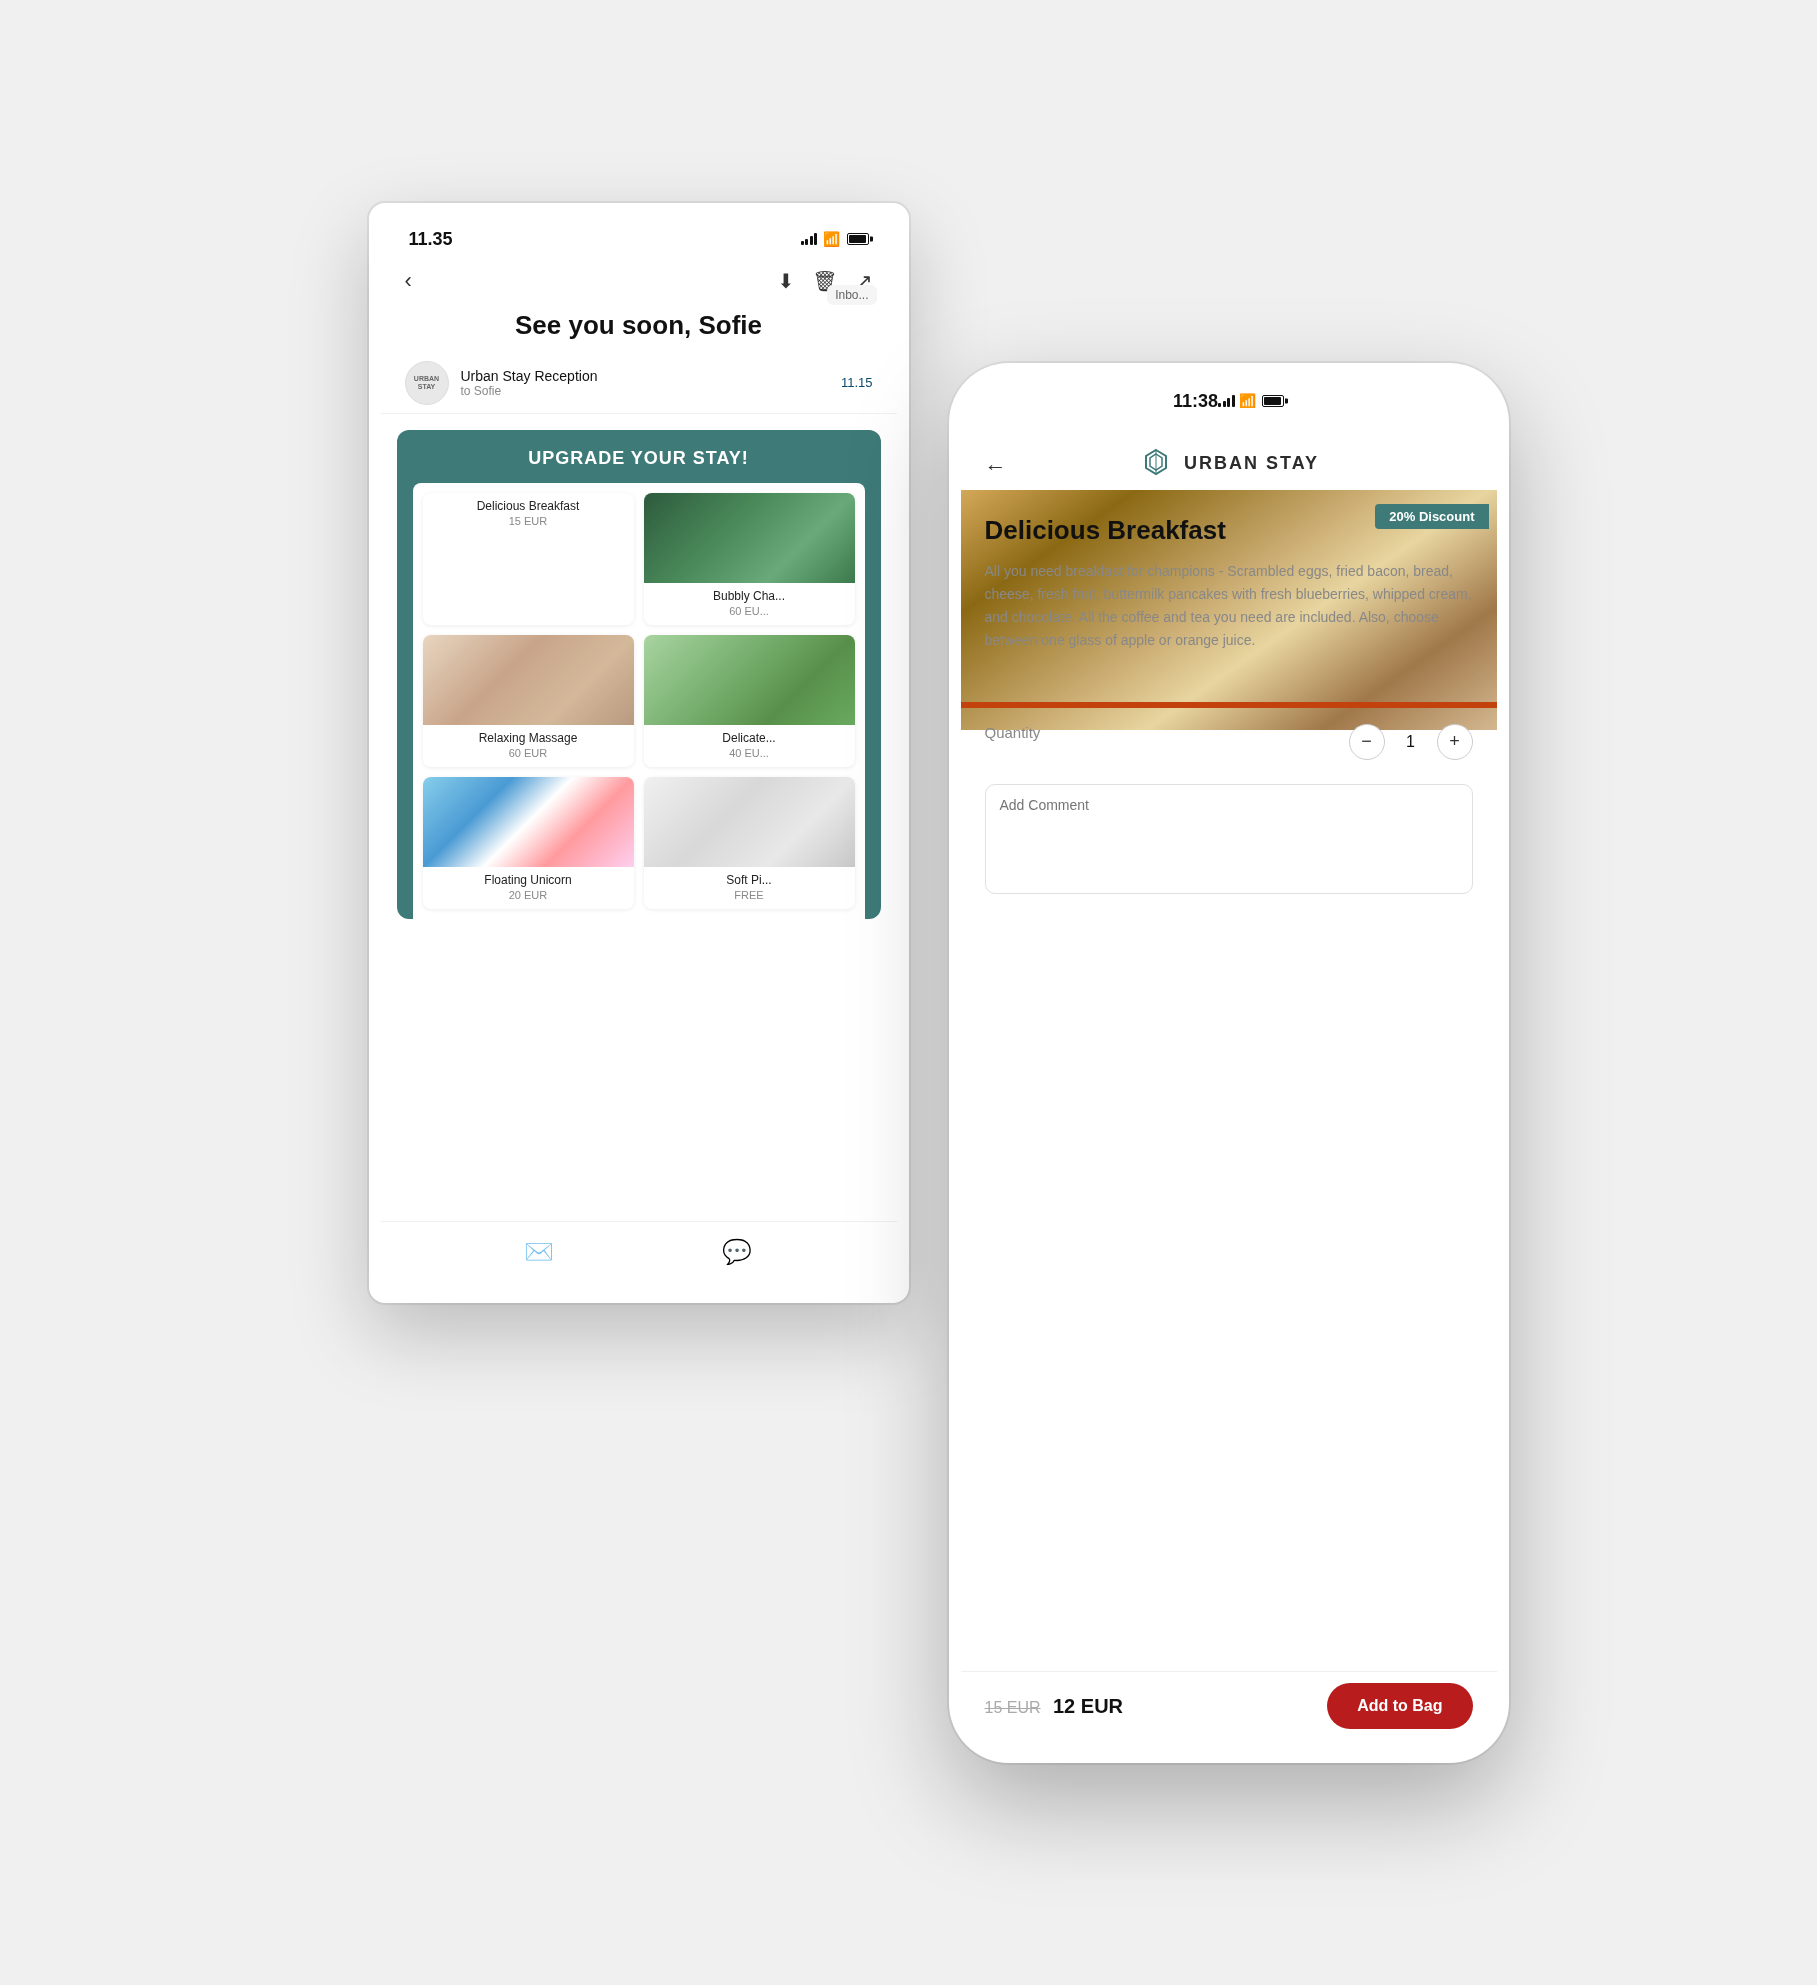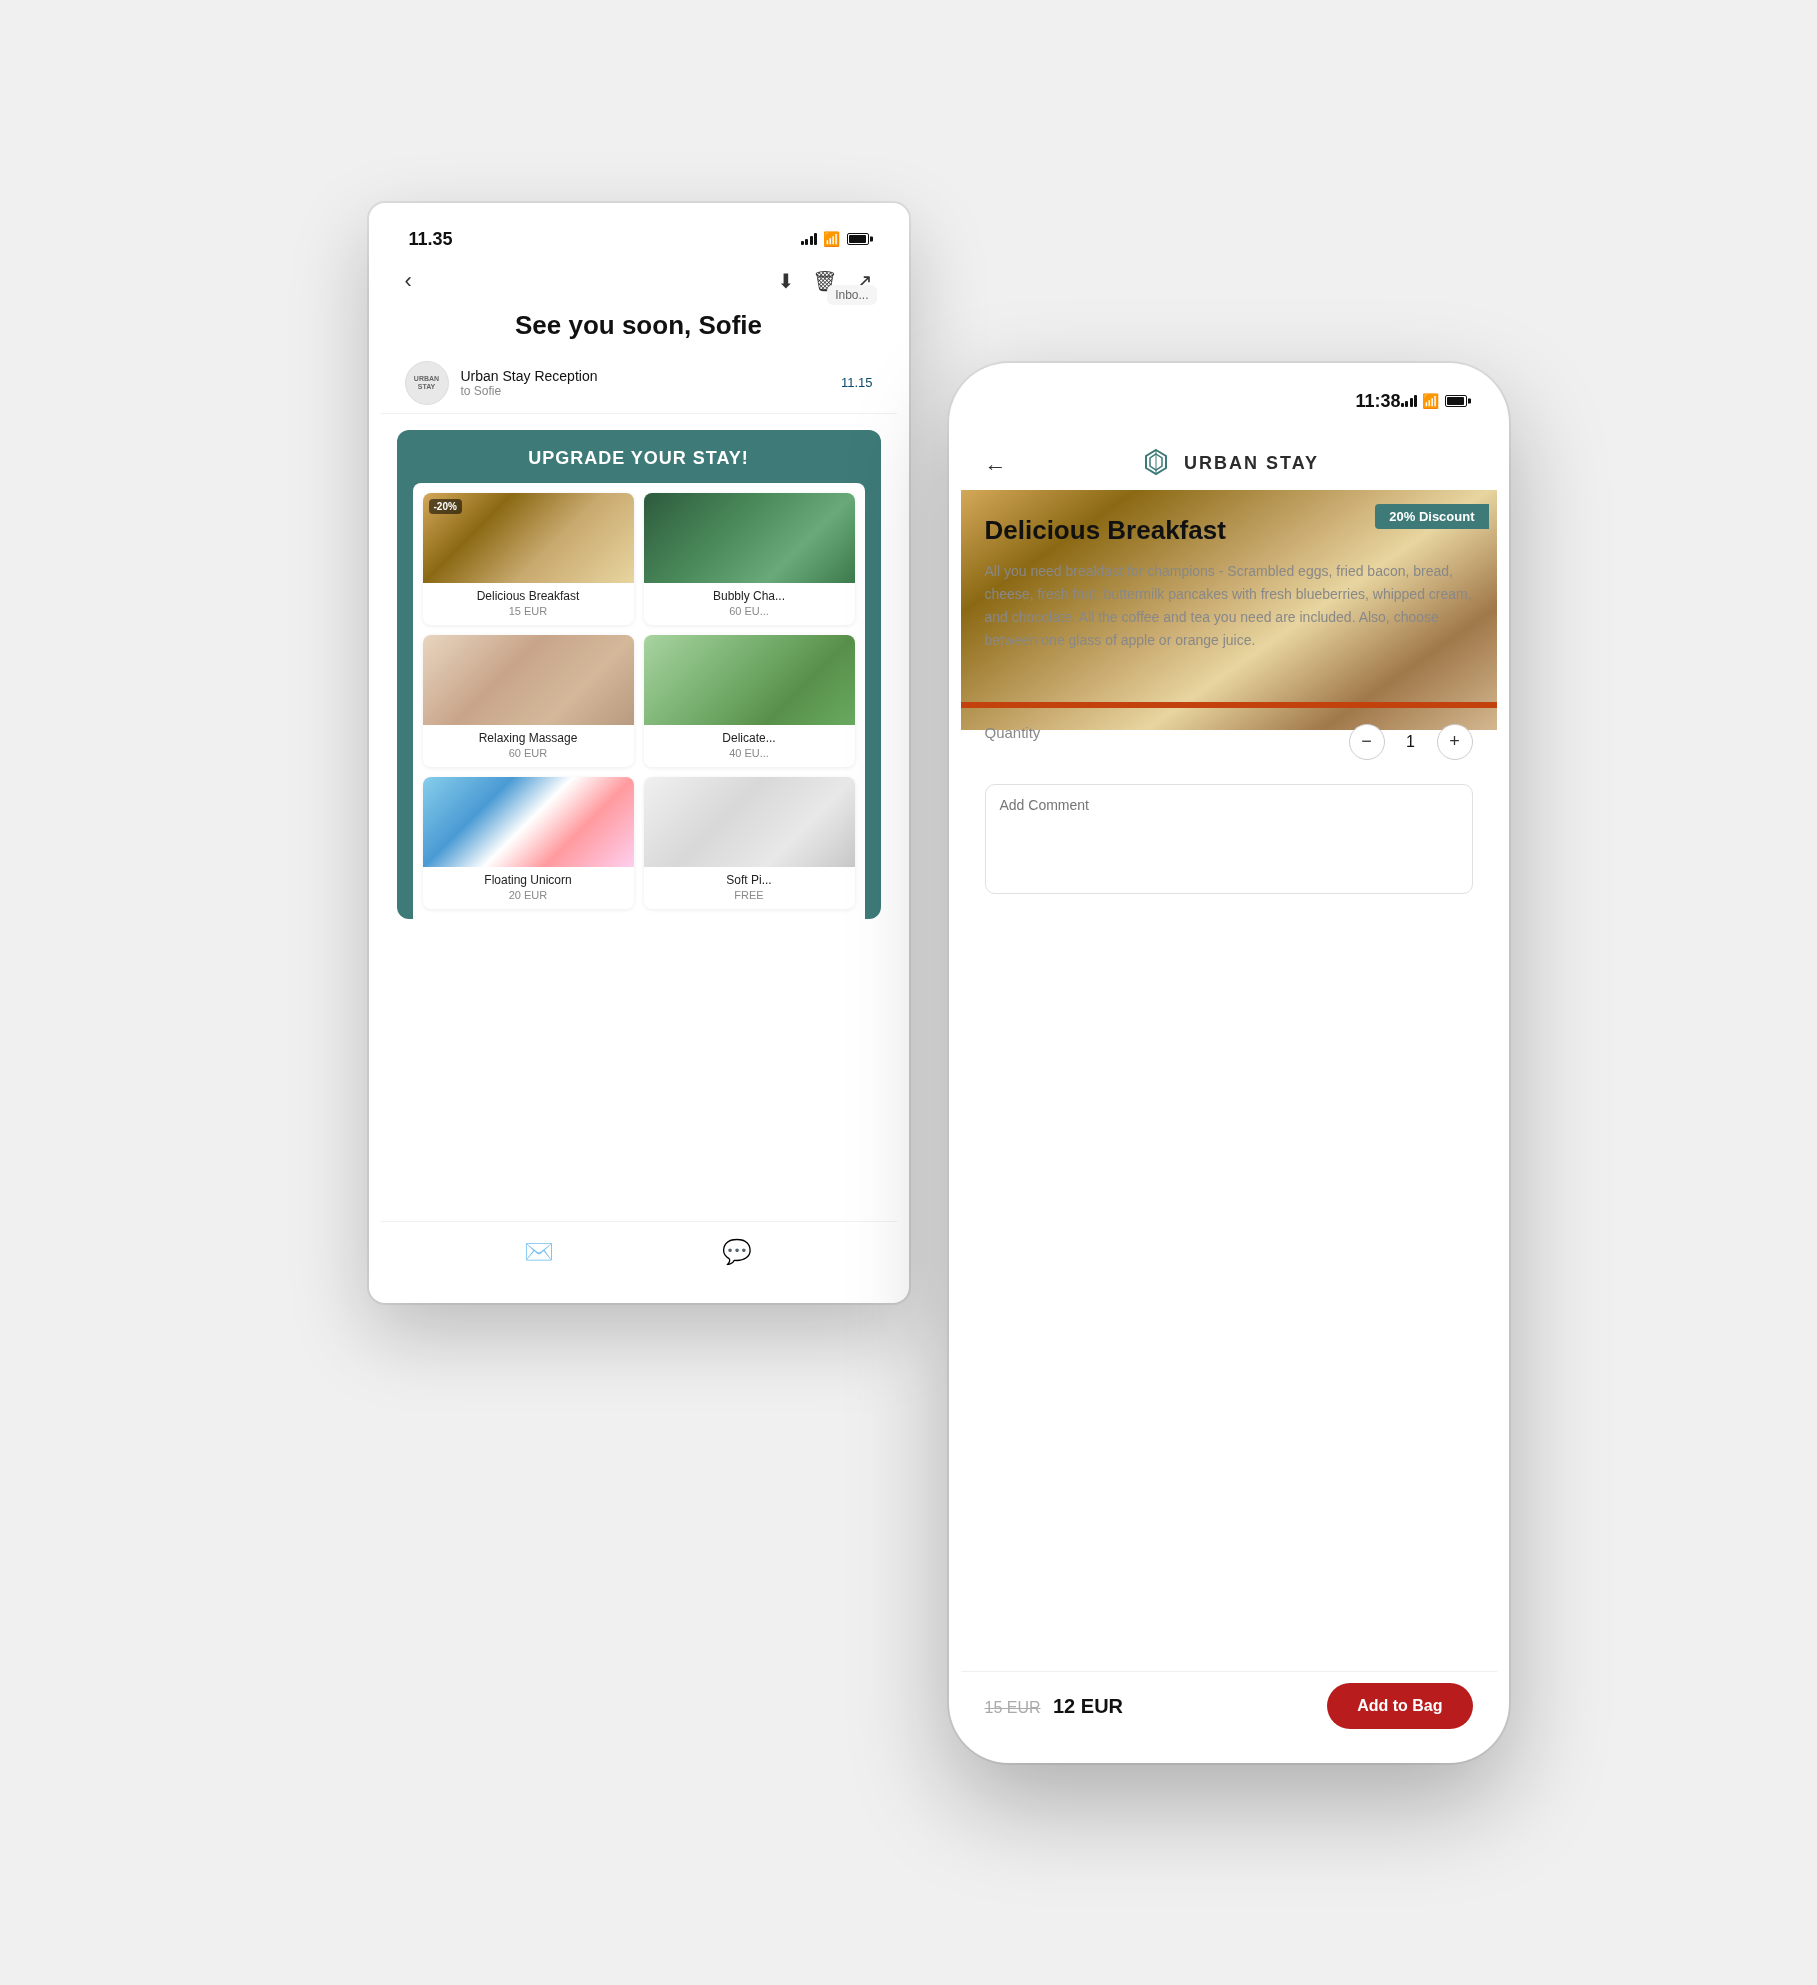--- a/index.html
+++ b/index.html
@@ -274,21 +274,21 @@
       position: absolute;
       inset: 12px;
       background: #fff;
       border-radius: 48px;
       overflow: hidden;
     }
 
     
     .phone-front .status-bar {
       display: flex;
-      justify-content: flex-end;
+      justify-content: center;
       align-items: center;
       padding: 16px 30px 6px;
       font-size: 16px;
       font-weight: 600;
       color: #111;
     }
 
     .phone-front .status-bar .time { font-size: 18px; font-weight: 700; }
     .phone-front .status-bar .icons { display: flex; gap: 5px; align-items: center; font-size: 13px; }
 
@@ -586,23 +586,20 @@
         </div>
         <div class="time-badge">11.15</div>
       </div>
 
       <div class="email-body">
         <div class="upgrade-title">UPGRADE YOUR STAY!</div>
 
         <div class="product-grid">
 
           <div class="product-card">
-            <div class="img-wrap img-breakfast">
-              <span class="discount-badge">-20%</span>
-            </div>
             <div class="product-info">
               <div class="product-name">Delicious Breakfast</div>
               <div class="product-price">15 EUR</div>
             </div>
           </div>
 
           <div class="product-card">
             <div class="img-wrap img-champagne"></div>
             <div class="product-info">
               <div class="product-name">Bubbly Cha...</div>

